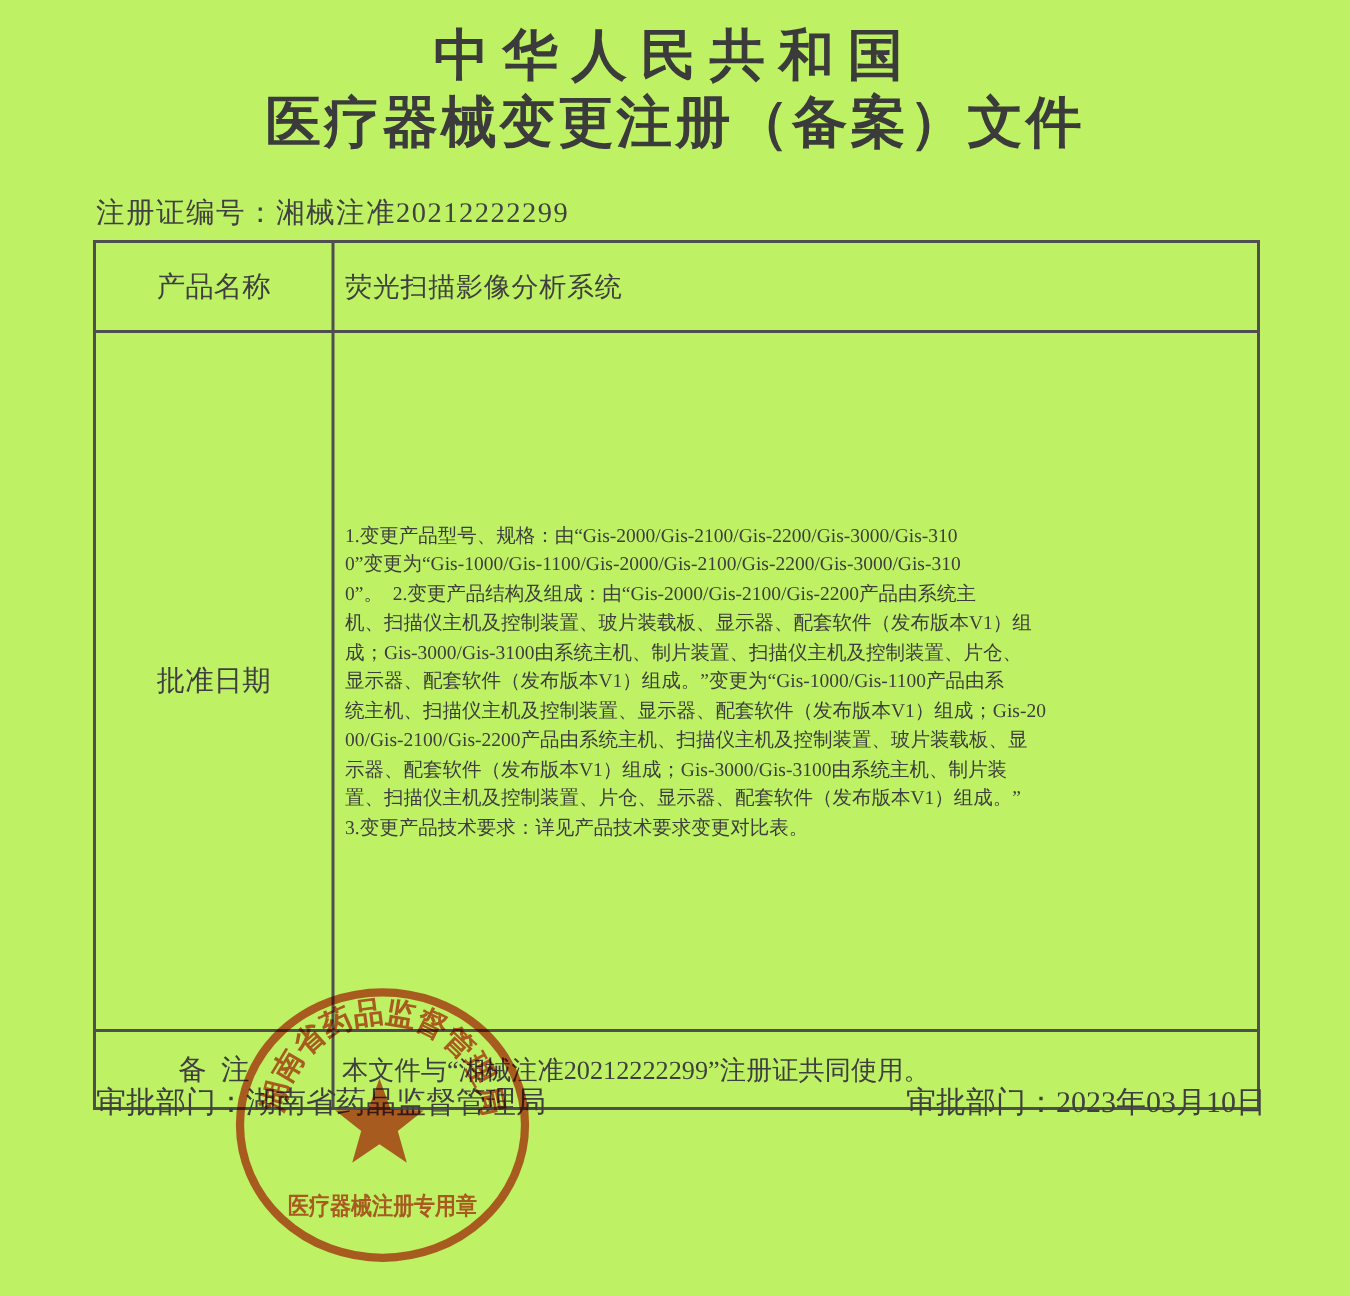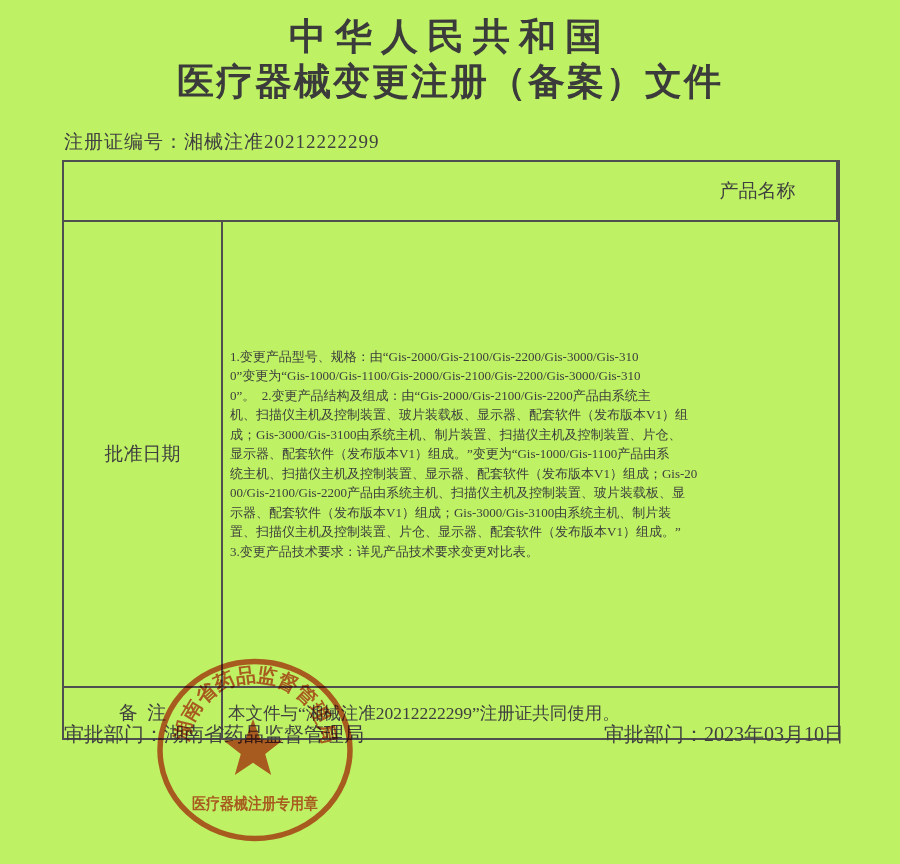--- a/index.html
+++ b/index.html
@@ -73,20 +73,23 @@
 <div class="page">
 
   <div class="title title1">中华人民共和国</div>
   <div class="title title2">医疗器械变更注册（备案）文件</div>
 
   <div class="regline">注册证编号：湘械注准20212222299</div>
 
   <div class="doc-table">
     <div class="t-row row-product">
       <div class="cell-label">产品名称</div>
+      <div class="cell-content">
+        <div class="product-value">荧光扫描影像分析系统</div>
+      </div>
     </div>
     <div class="t-row row-change">
       <div class="cell-label">批准日期</div>
       <div class="cell-content">
         <div class="change-text">1.变更产品型号、规格：由“Gis-2000/Gis-2100/Gis-2200/Gis-3000/Gis-310
 0”变更为“Gis-1000/Gis-1100/Gis-2000/Gis-2100/Gis-2200/Gis-3000/Gis-310
 0”。  2.变更产品结构及组成：由“Gis-2000/Gis-2100/Gis-2200产品由系统主
 机、扫描仪主机及控制装置、玻片装载板、显示器、配套软件（发布版本V1）组
 成；Gis-3000/Gis-3100由系统主机、制片装置、扫描仪主机及控制装置、片仓、
 显示器、配套软件（发布版本V1）组成。”变更为“Gis-1000/Gis-1100产品由系

